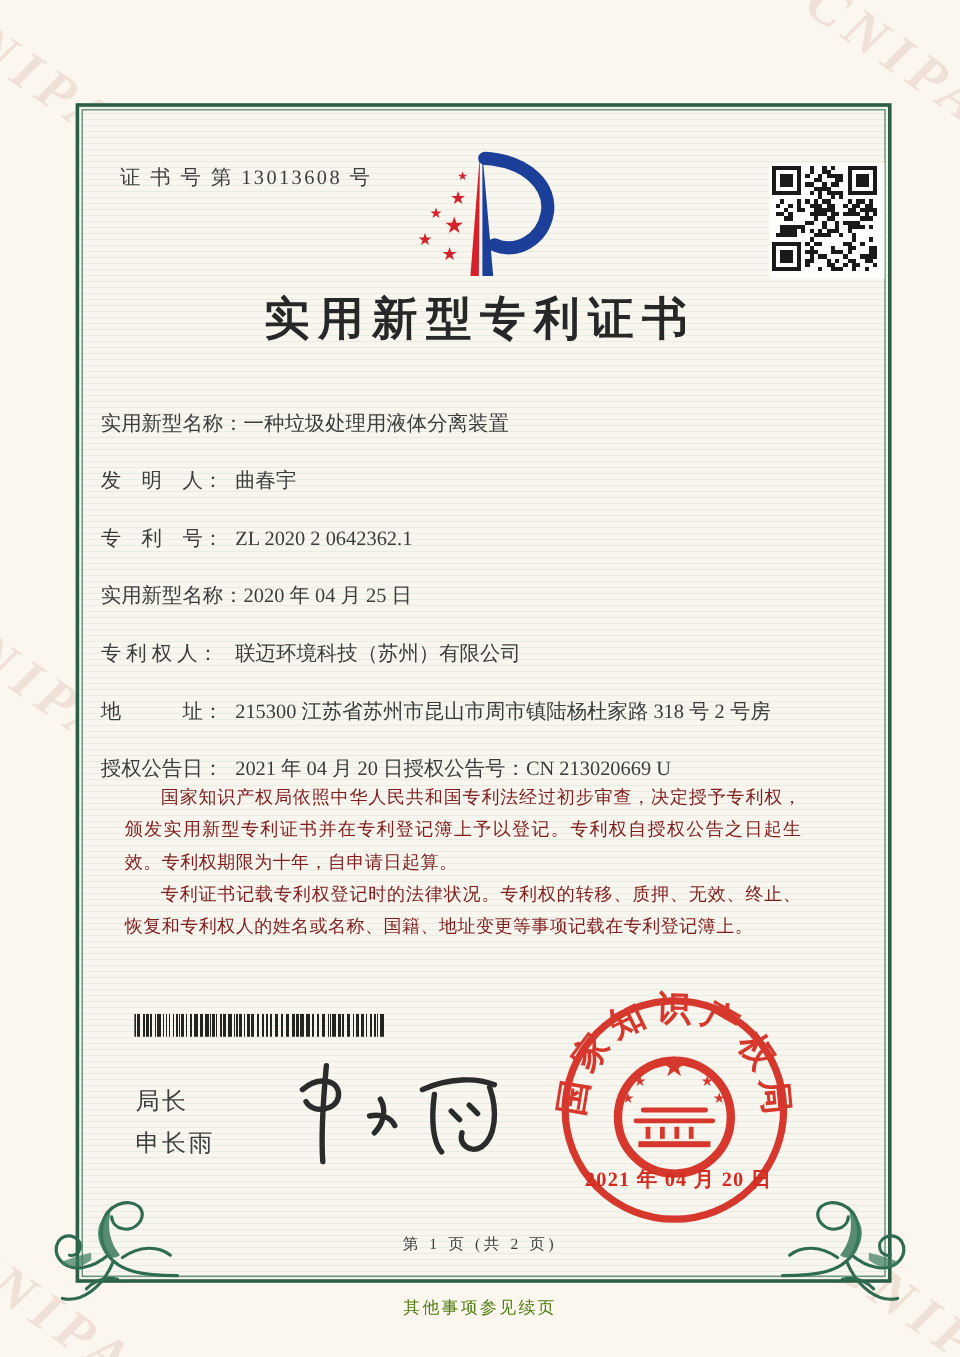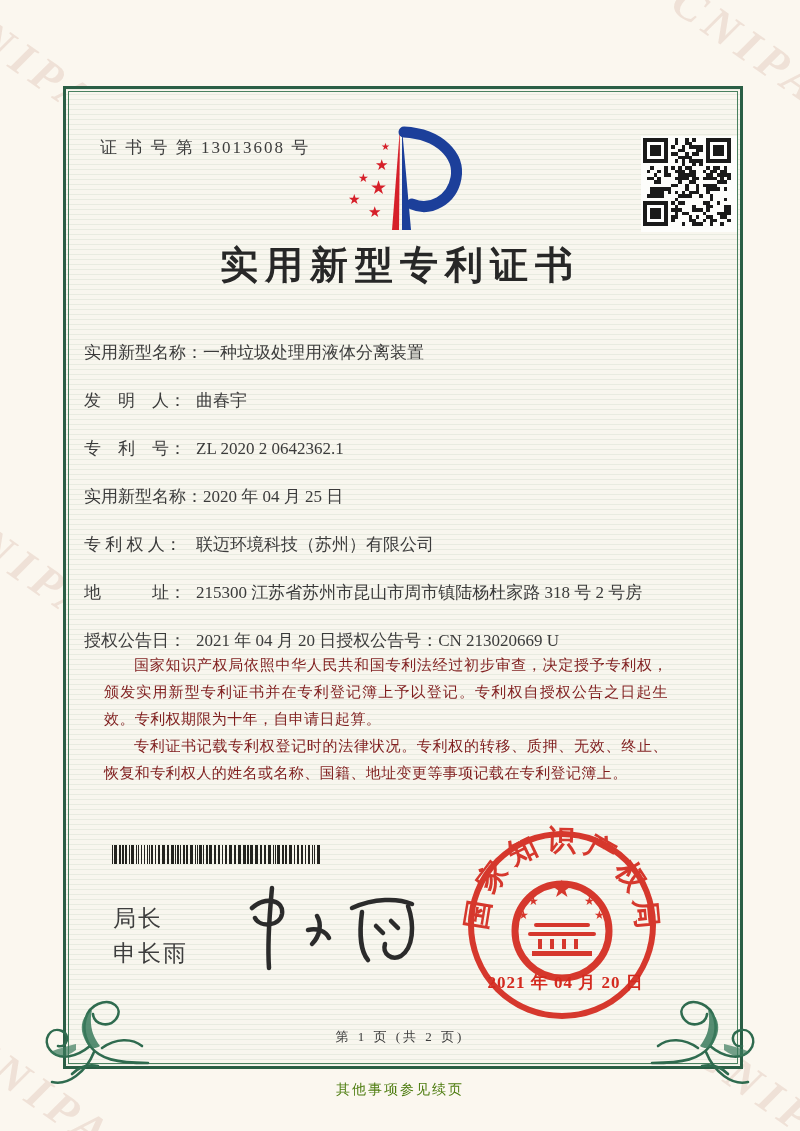--- a/index.html
+++ b/index.html
@@ -54,21 +54,21 @@
   
   .paras{position:absolute;left:104px;top:652px;width:564px;z-index:3;
     font-size:15px;line-height:27px;text-align:justify;letter-spacing:0.4px;color:#7f1d1d;}
   .paras p{margin:0;text-indent:2em;}
   
   .barcode{position:absolute;left:112px;top:845px;width:208px;height:19px;z-index:3;}
   
   .sig-labels{
     position:absolute;left:113px;top:901px;z-index:3;
     font-family:"Liberation Sans","DejaVu Sans",sans-serif;
-    font-size:23px;color:#3e3e3e;line-height:35px;letter-spacing:2px;
+    font-size:20px;color:#3e3e3e;line-height:35px;letter-spacing:2px;
   }
   .sig-hand{position:absolute;left:222px;top:878px;width:215px;height:100px;z-index:3;}
   
   .seal{position:absolute;left:462px;top:825px;width:200px;height:200px;opacity:0.93;z-index:4;}
   .seal-date{
     position:absolute;left:478px;top:971px;width:175px;text-align:center;
     font-size:17px;color:#d42a1f;letter-spacing:1px;z-index:5;font-weight:bold;
   }
   
   .page-num{position:absolute;left:0;top:1028px;width:800px;text-align:center;

